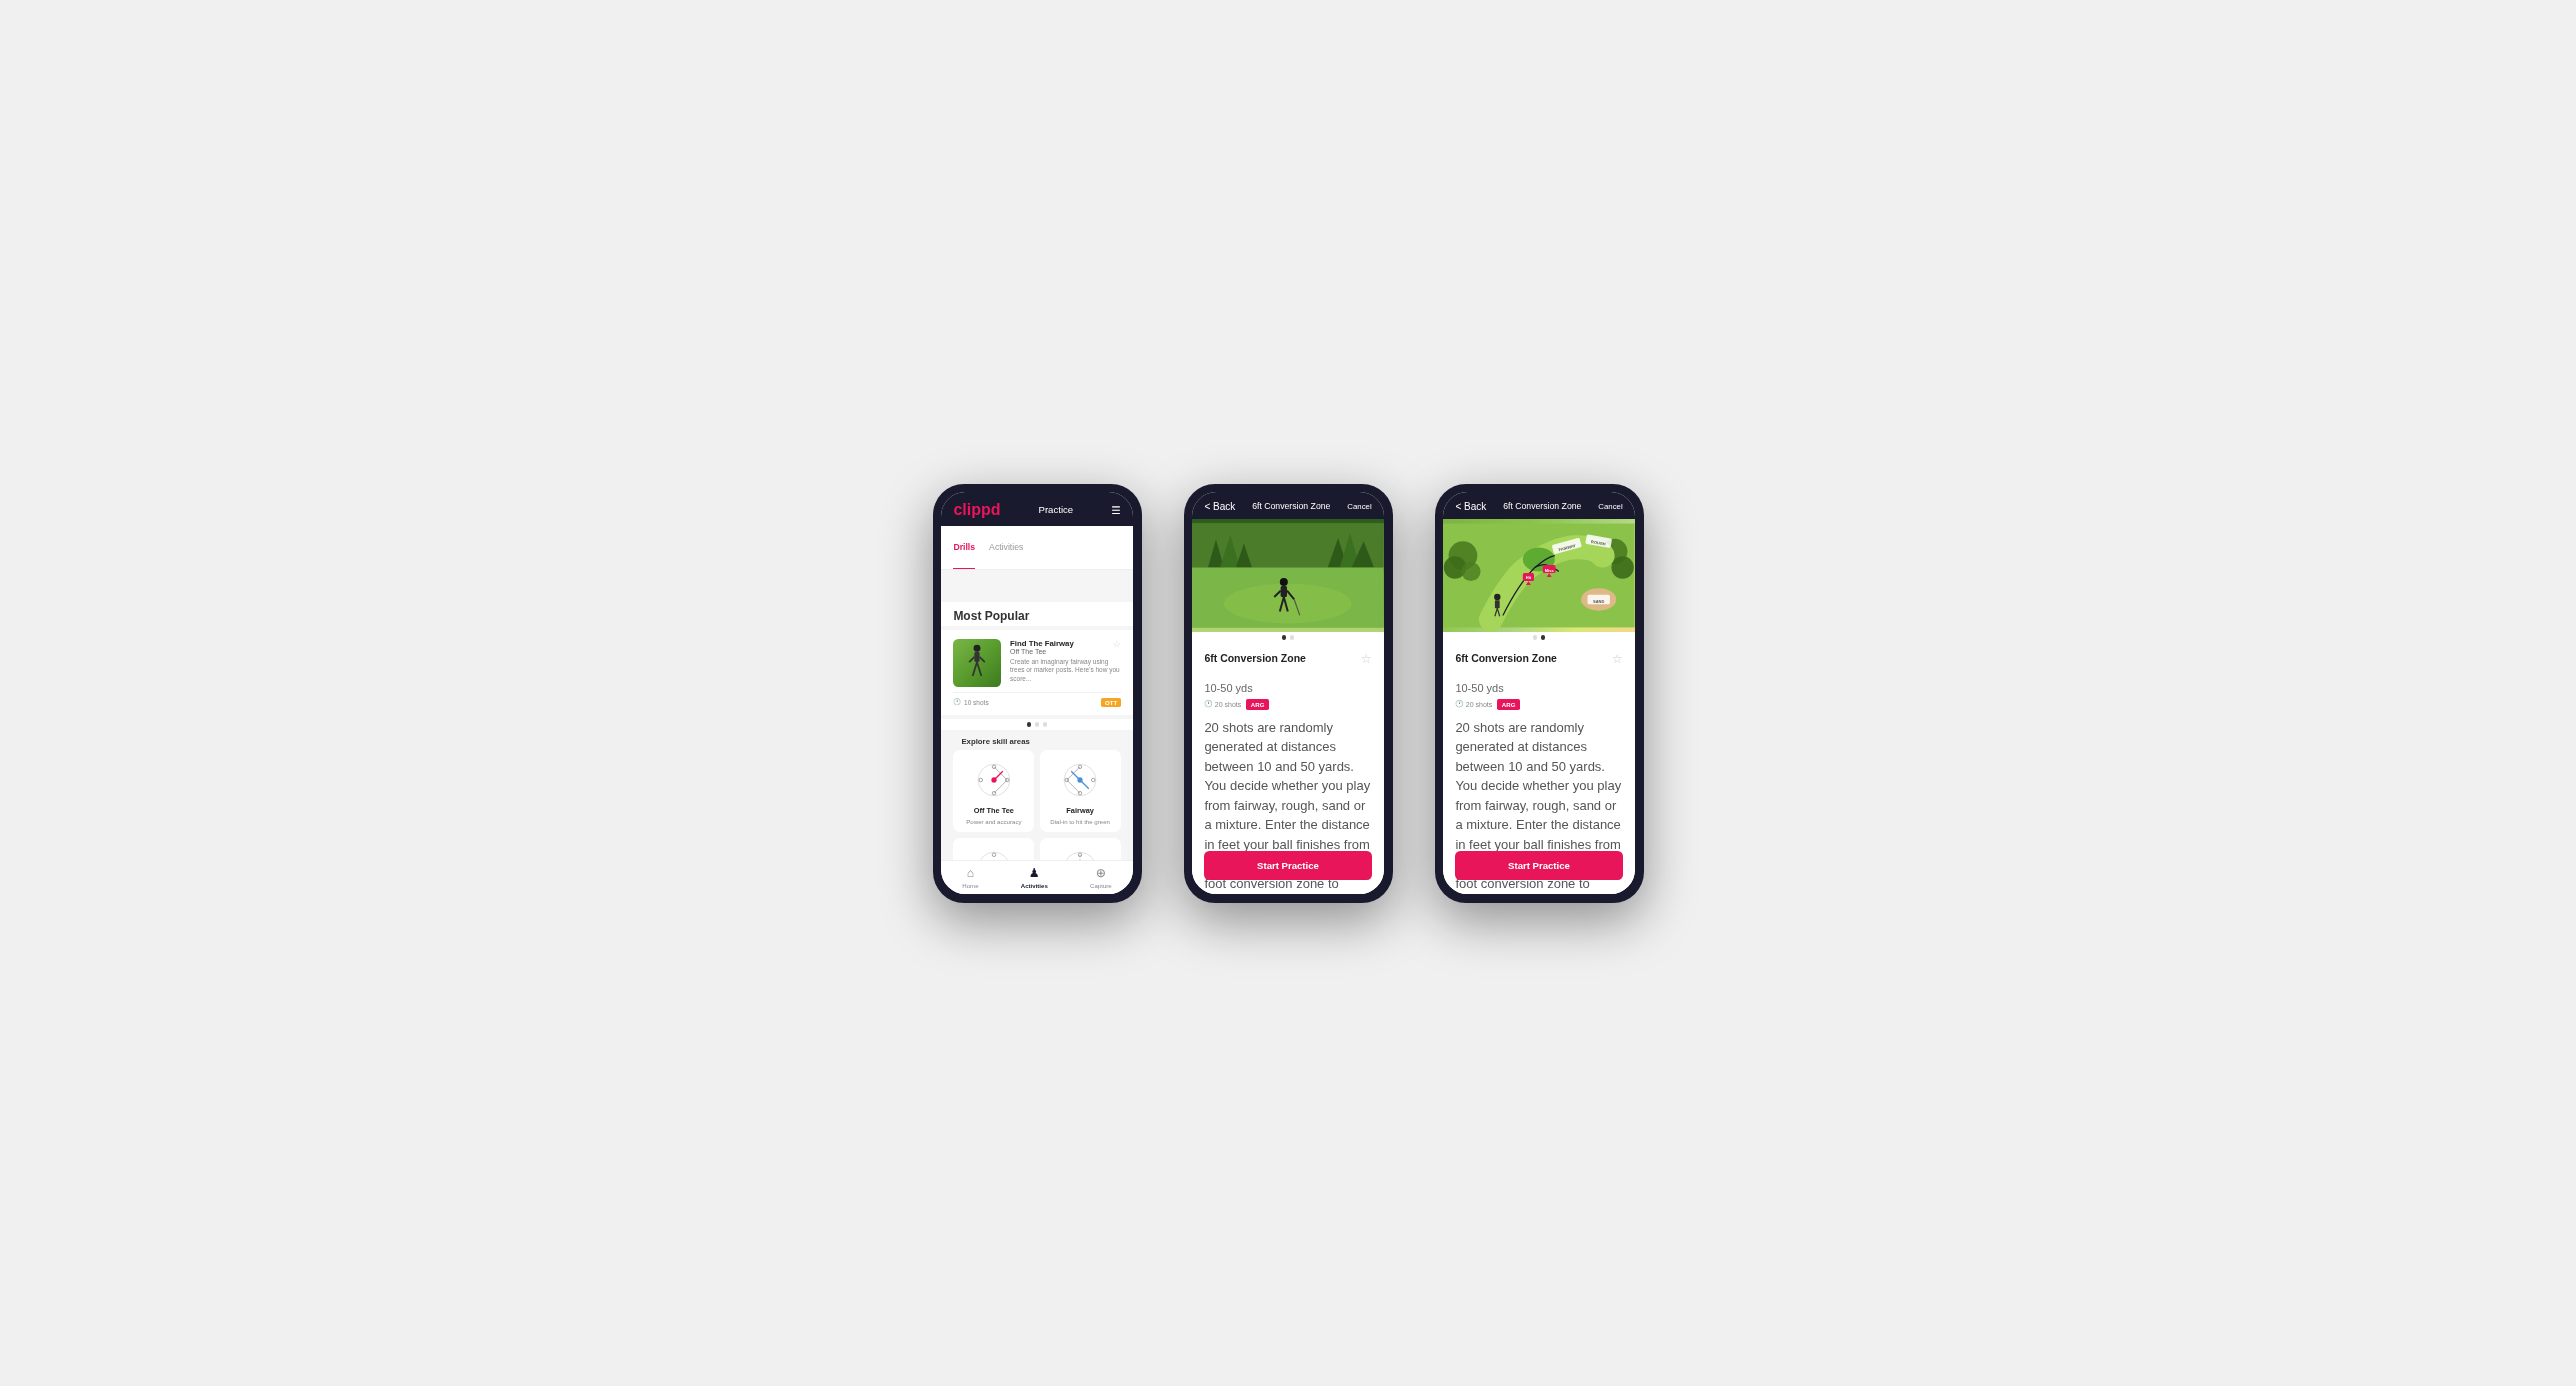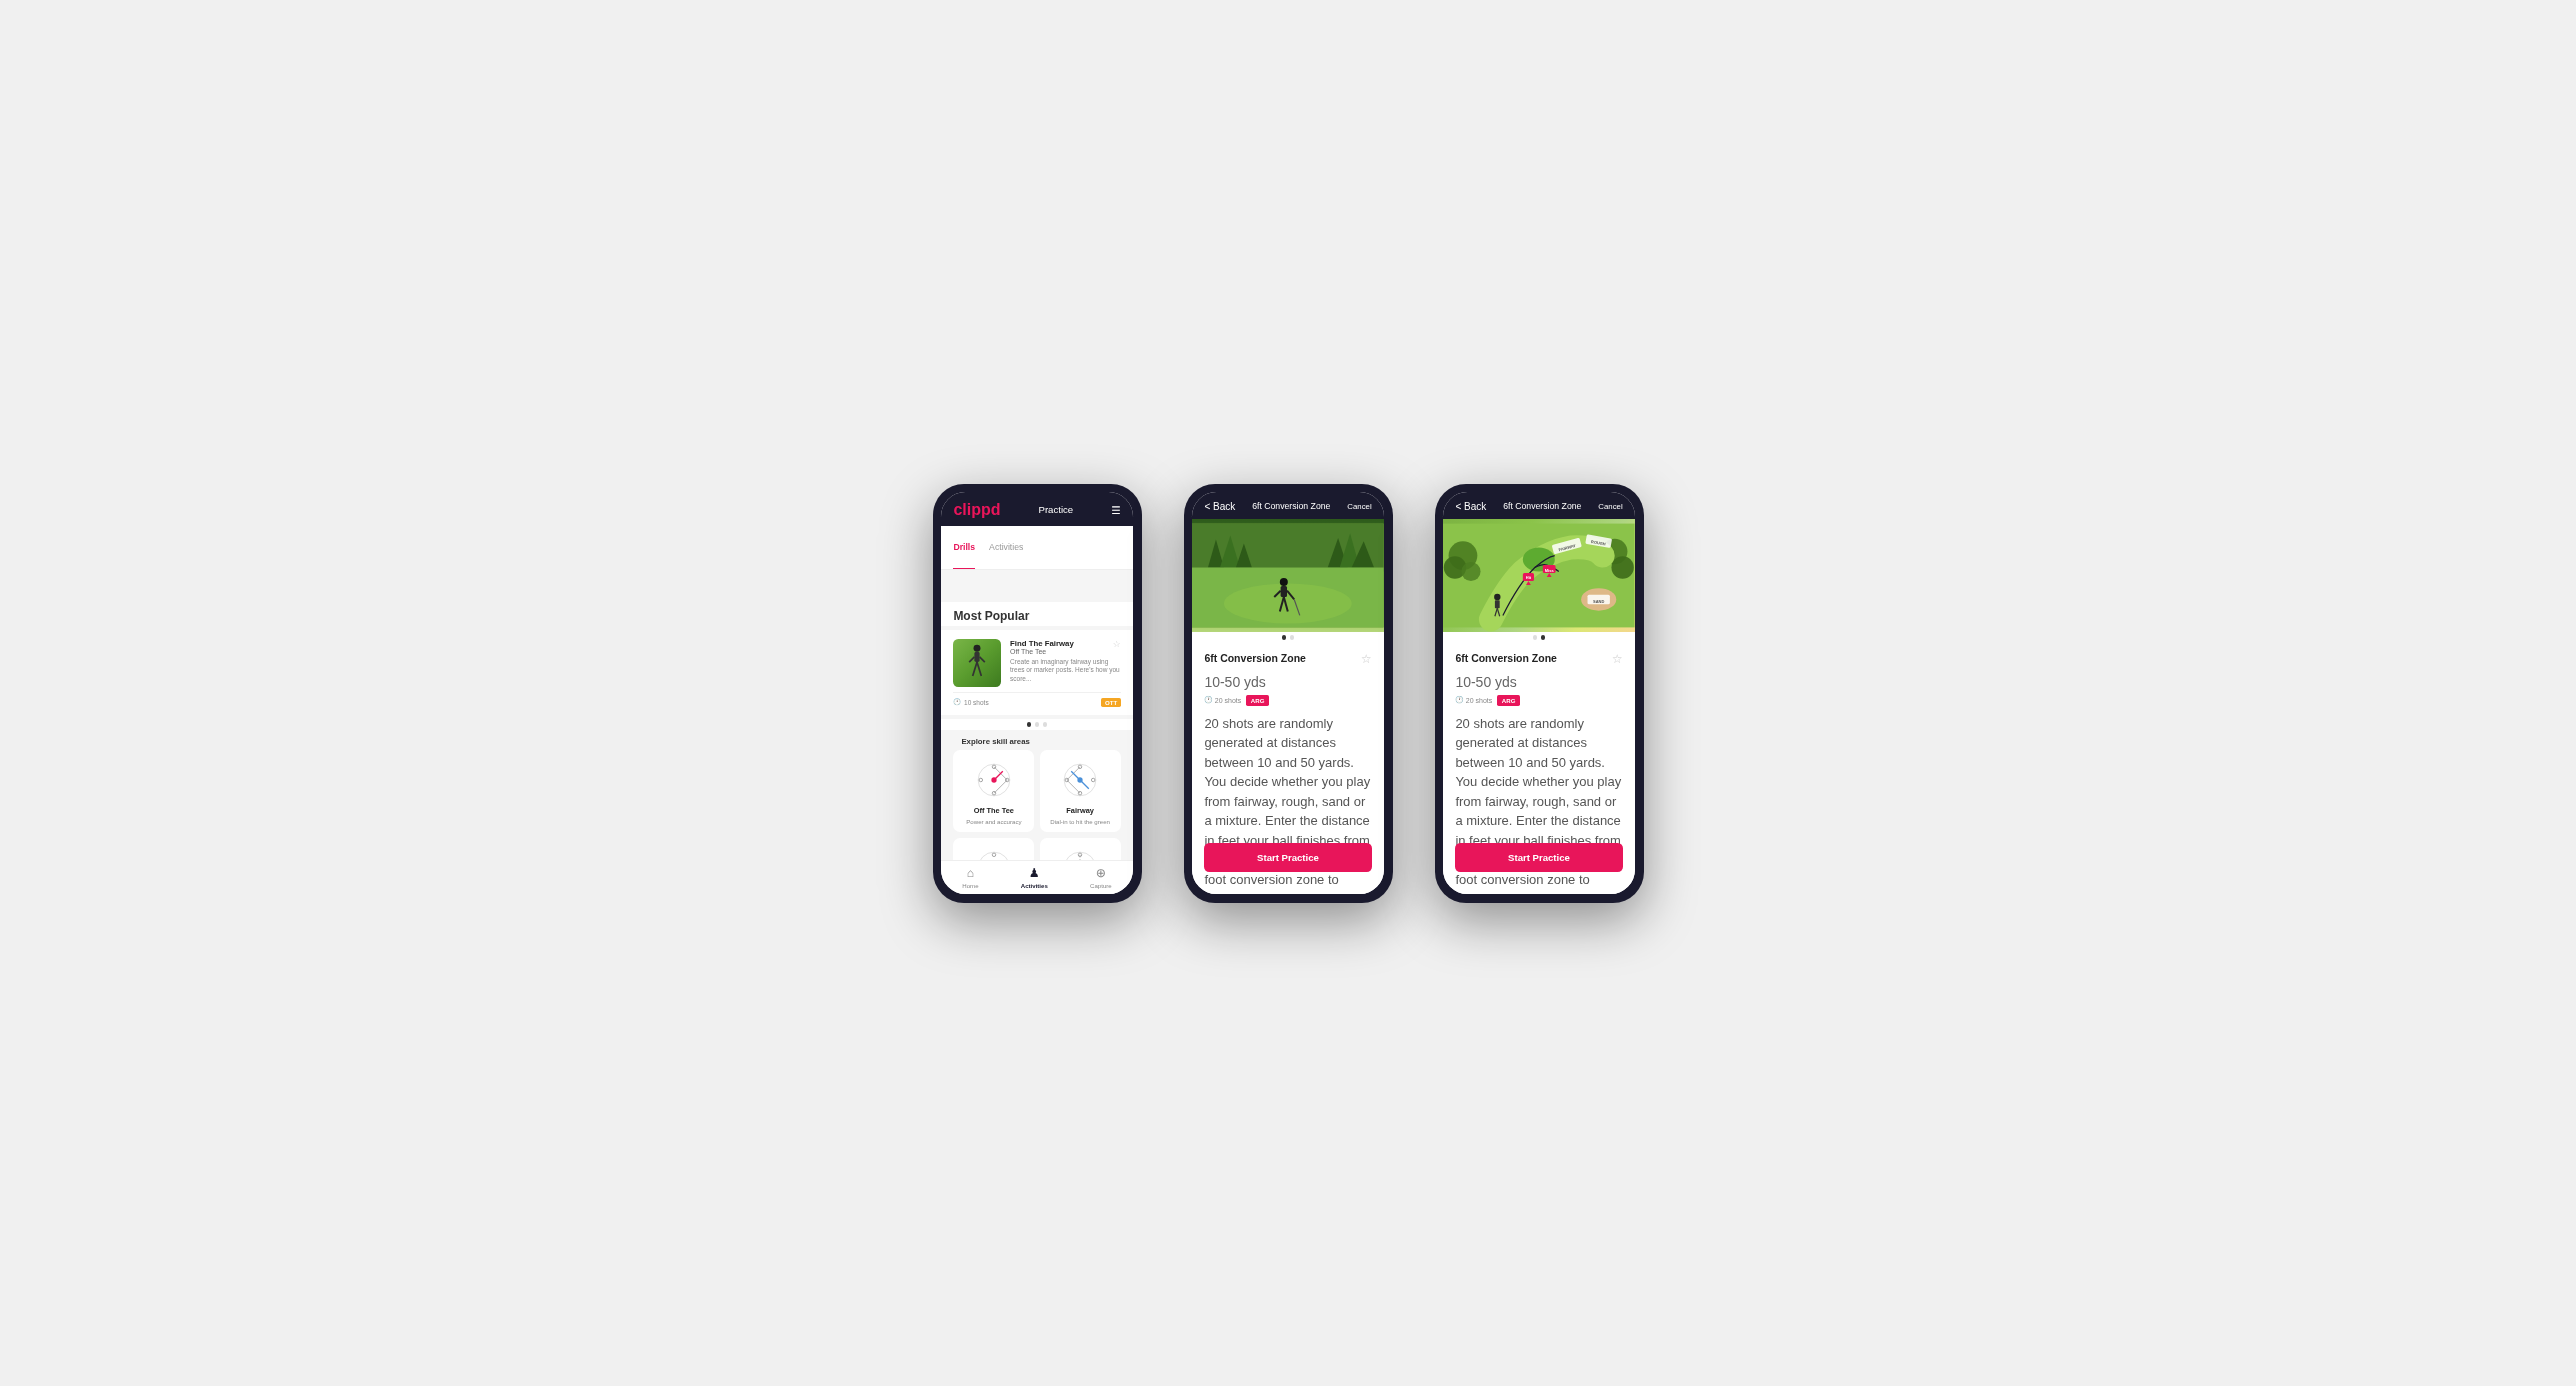--- a/index.html
+++ b/index.html
@@ -304,23 +304,23 @@
       display: flex;
       align-items: flex-start;
       justify-content: space-between;
     }
     .p2-drill-title {
       font-size: 10.5px;
       font-weight: 700;
       color: #222;
     }
     .p2-drill-range {
-      font-size: 14px;
+      font-size: 11px;
       color: #666;
-      margin-top: 10px;
+      margin-top: 18px;
     }
     .p2-drill-meta {
       display: flex;
       align-items: center;
       gap: 5.2px;
       margin-top: 5.2px;
     }
     .p2-shots-label {
       font-size: 7px;
       color: #888;
@@ -346,21 +346,21 @@
       background: #e8155a;
       color: #fff;
       border: none;
       border-radius: 5.2px;
       width: calc(100% - 24.4px);
       padding: 8.7px;
       font-size: 9.6px;
       font-weight: 600;
       cursor: pointer;
       position: absolute;
-      bottom: 22px;
+      bottom: 14px;
       left: 12.2px;
       text-align: center;
     }
   </style>
 </head>
 <body>
 
 <div class="phones-container">
 
   <div class="phone">

